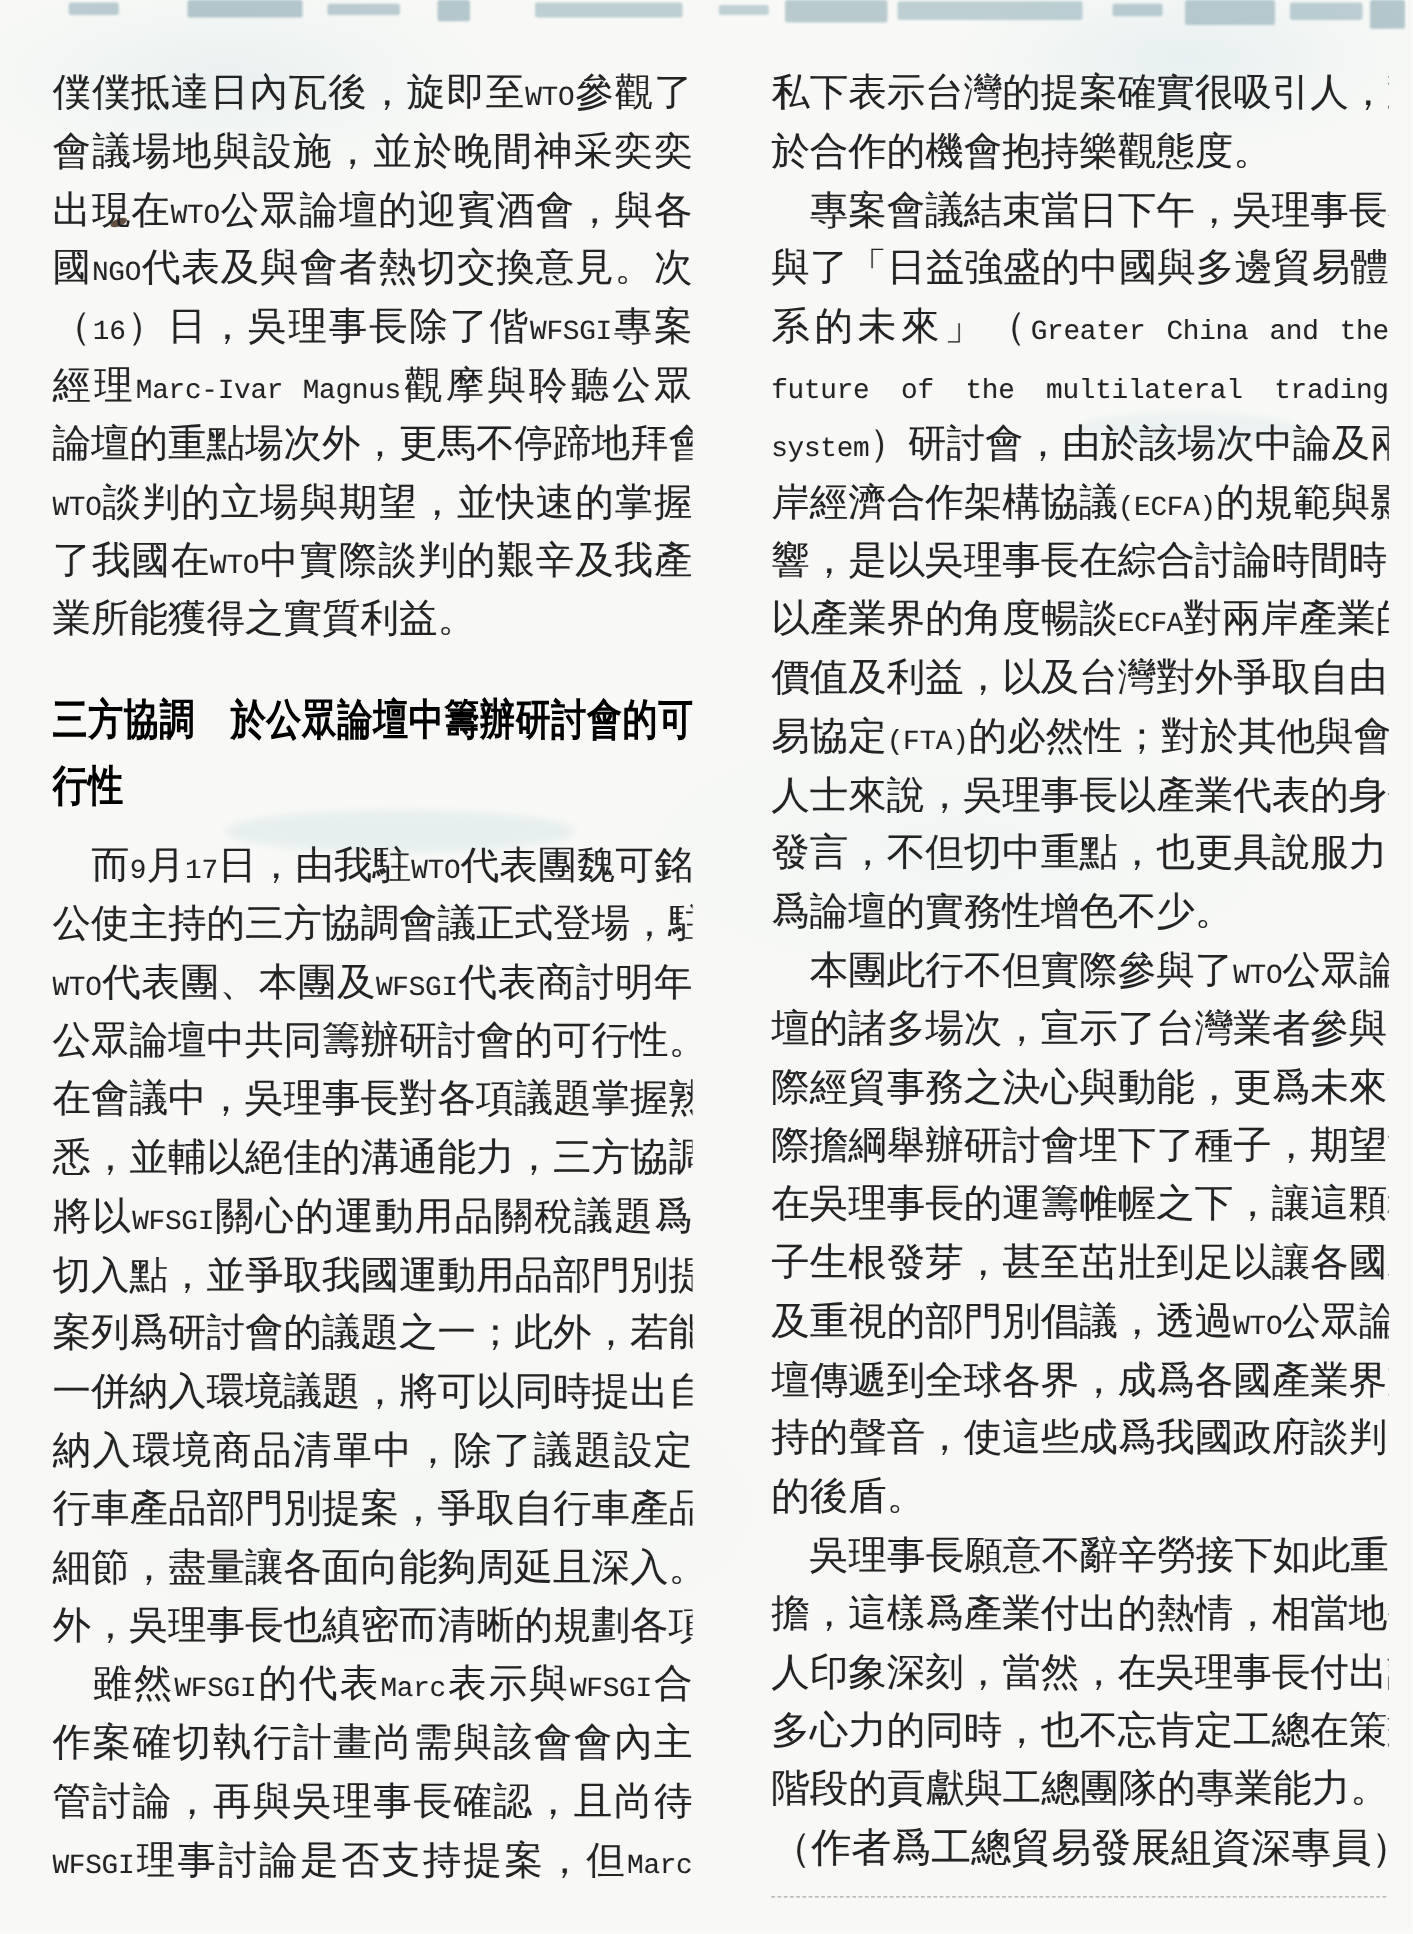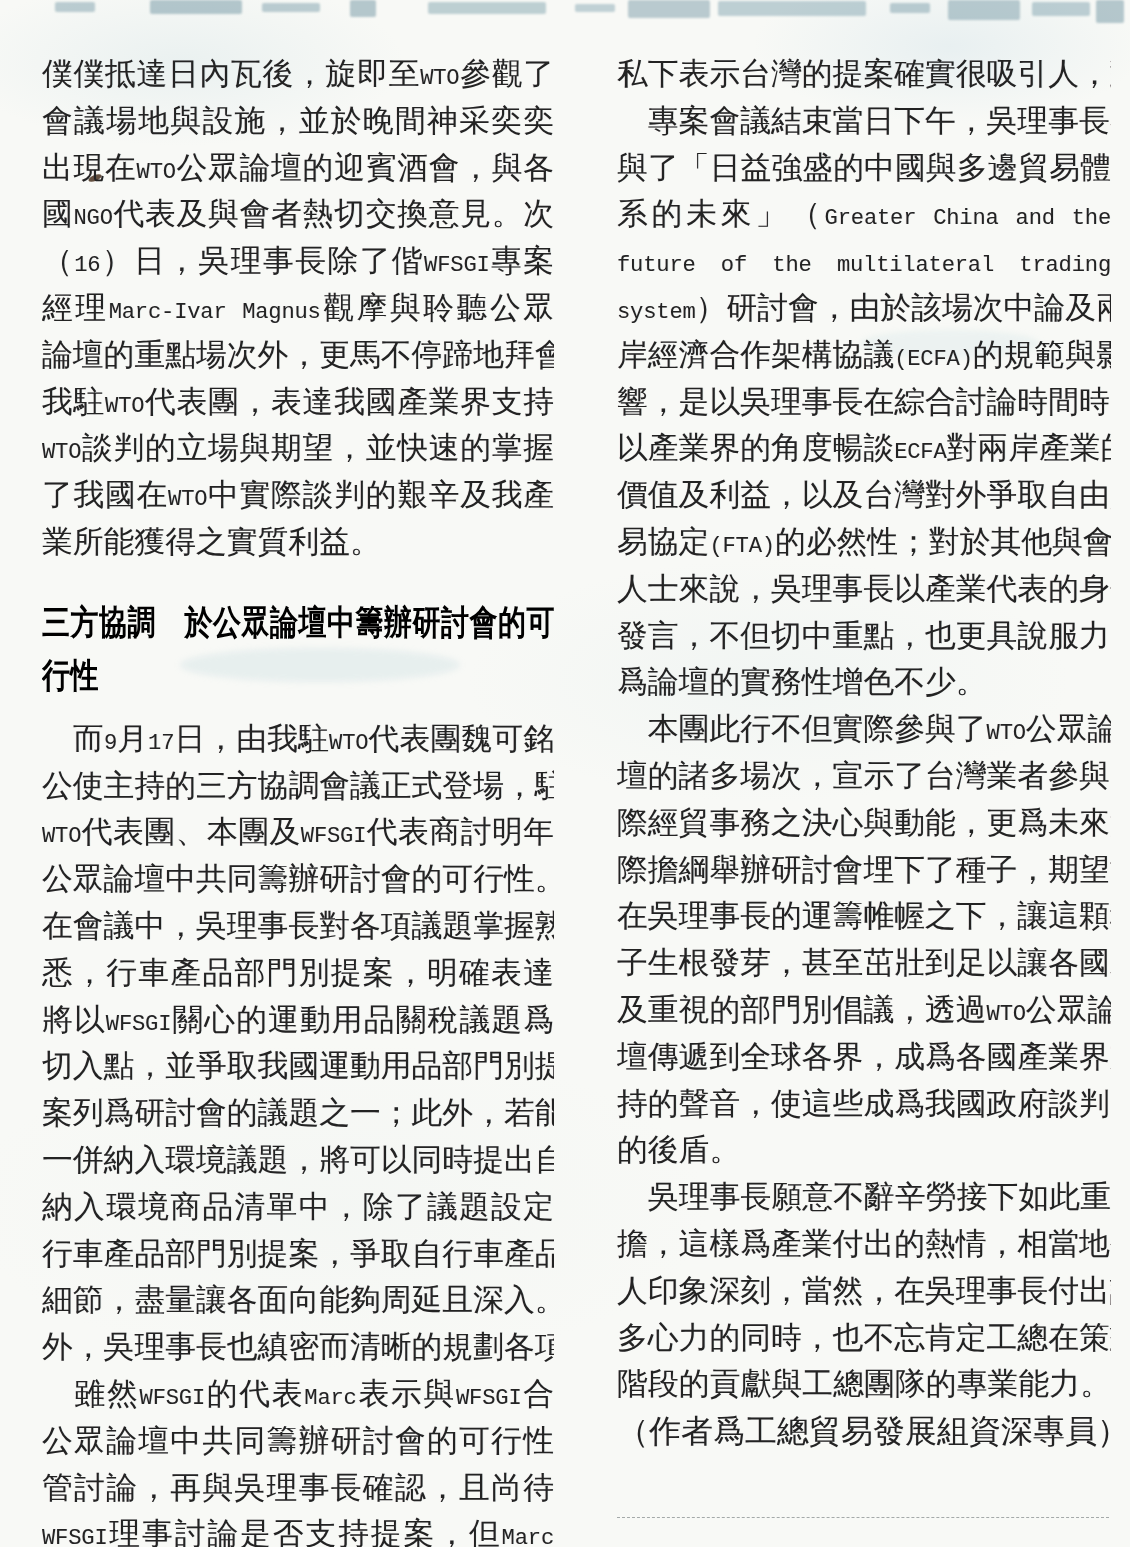--- a/index.html
+++ b/index.html
@@ -83,48 +83,48 @@
   <div class="speck"></div>
 
   <div id="col-left" class="col">
       <div class="ln">僕僕抵達日內瓦後，旋即至<span class="lat">WTO</span>參觀了</div>
       <div class="ln">會議場地與設施，並於晚間神采奕奕</div>
       <div class="ln">出現在<span class="lat">WTO</span>公眾論壇的迎賓酒會，與各</div>
       <div class="ln">國<span class="lat">NGO</span>代表及與會者熱切交換意見。次</div>
       <div class="ln">（<span class="lat">16</span>）日，吳理事長除了偕<span class="lat">WFSGI</span>專案</div>
       <div class="ln">經理<span class="lat">Marc-Ivar Magnus</span>觀摩與聆聽公眾</div>
       <div class="ln">論壇的重點場次外，更馬不停蹄地拜會</div>
-      <div class="ln">我駐<span class="lat">WTO</span>代表團，表達我國產業界支持</div>
       <div class="ln"><span class="lat">WTO</span>談判的立場與期望，並快速的掌握</div>
       <div class="ln">了我國在<span class="lat">WTO</span>中實際談判的艱辛及我產</div>
       <div class="ln end">業所能獲得之實質利益。</div>
       <div class="ln hd hd1">三方協調　於公眾論壇中籌辦研討會的可</div>
       <div class="ln hd">行性</div>
       <div class="ln ah">　而<span class="lat">9</span>月<span class="lat">17</span>日，由我駐<span class="lat">WTO</span>代表團魏可銘</div>
       <div class="ln">公使主持的三方協調會議正式登場，駐</div>
       <div class="ln"><span class="lat">WTO</span>代表團、本團及<span class="lat">WFSGI</span>代表商討明年</div>
       <div class="ln">公眾論壇中共同籌辦研討會的可行性。</div>
       <div class="ln">在會議中，吳理事長對各項議題掌握熟</div>
-      <div class="ln">悉，行車產品部門別提案，明確表達</div>
+      <div class="ln">悉，並輔以絕佳的溝通能力，三方協調</div>
       <div class="ln">將以<span class="lat">WFSGI</span>關心的運動用品關稅議題爲</div>
       <div class="ln">切入點，並爭取我國運動用品部門別提</div>
       <div class="ln">案列爲研討會的議題之一；此外，若能</div>
       <div class="ln">一併納入環境議題，將可以同時提出自</div>
       <div class="ln">納入環境商品清單中，除了議題設定</div>
       <div class="ln">行車產品部門別提案，爭取自行車產品</div>
       <div class="ln">細節，盡量讓各面向能夠周延且深入。</div>
       <div class="ln">外，吳理事長也縝密而清晰的規劃各項</div>
       <div class="ln">　雖然<span class="lat">WFSGI</span>的代表<span class="lat">Marc</span>表示與<span class="lat">WFSGI</span>合</div>
-      <div class="ln">公眾論壇中共同籌辦研討會的可行性</div>
+      <div class="ln">作案確切執行計畫尚需與該會會內主</div>
       <div class="ln">管討論，再與吳理事長確認，且尚待</div>
       <div class="ln"><span class="lat">WFSGI</span>理事討論是否支持提案，但<span class="lat">Marc</span></div>
     </div>
 
   <div id="col-right" class="col">
       <div class="ln">私下表示台灣的提案確實很吸引人，對</div>
+      <div class="ln end">於合作的機會抱持樂觀態度。</div>
       <div class="ln">　專案會議結束當日下午，吳理事長參</div>
       <div class="ln">與了「日益強盛的中國與多邊貿易體</div>
       <div class="ln">系的未來」（<span class="lat">Greater China and the</span></div>
       <div class="ln"><span class="lat">future of the multilateral trading</span></div>
       <div class="ln"><span class="lat">system</span>）研討會，由於該場次中論及兩</div>
       <div class="ln">岸經濟合作架構協議<span class="lat">(ECFA)</span>的規範與影</div>
       <div class="ln">響，是以吳理事長在綜合討論時間時，</div>
       <div class="ln">以產業界的角度暢談<span class="lat">ECFA</span>對兩岸產業的</div>
       <div class="ln">價值及利益，以及台灣對外爭取自由貿</div>
       <div class="ln">易協定<span class="lat">(FTA)</span>的必然性；對於其他與會</div>

